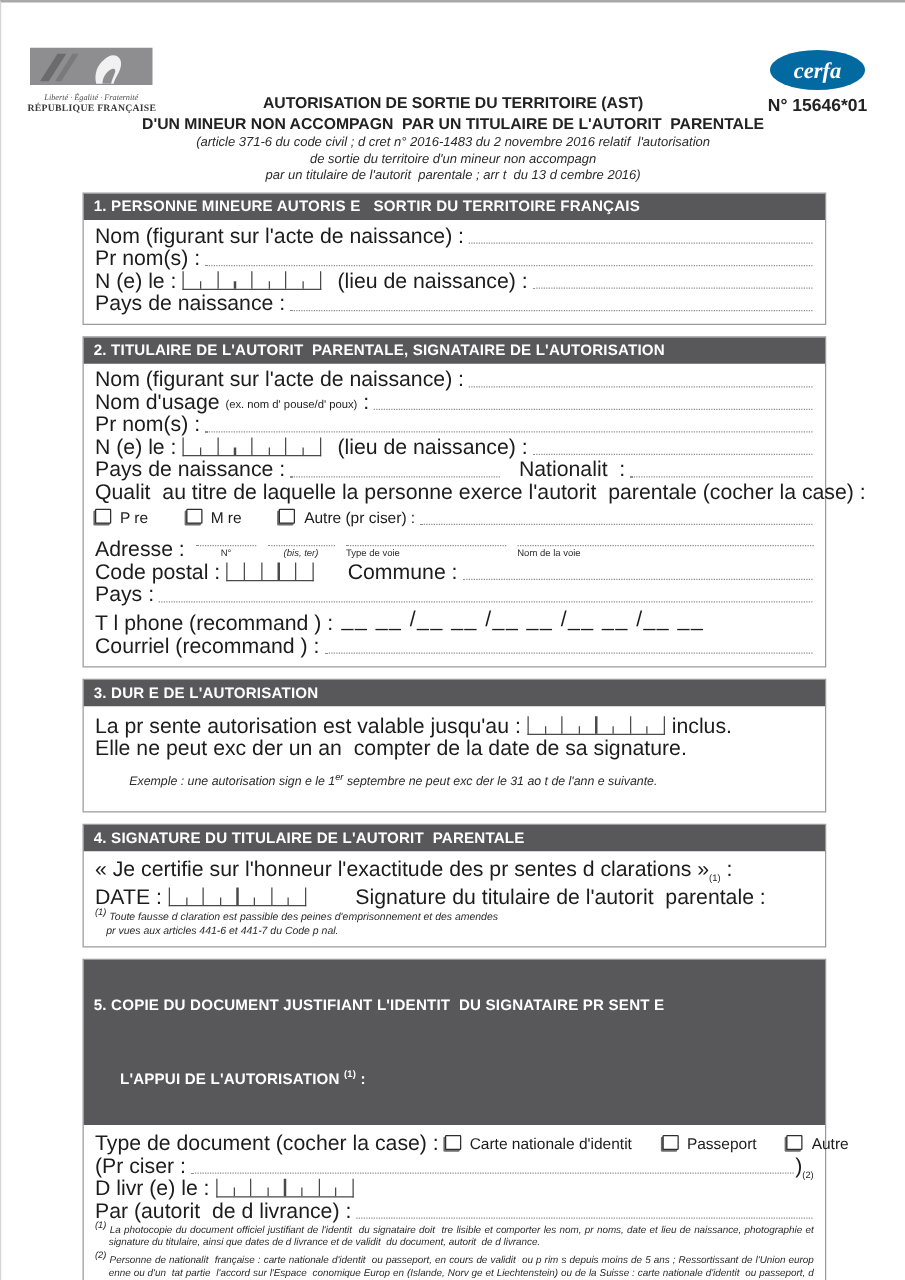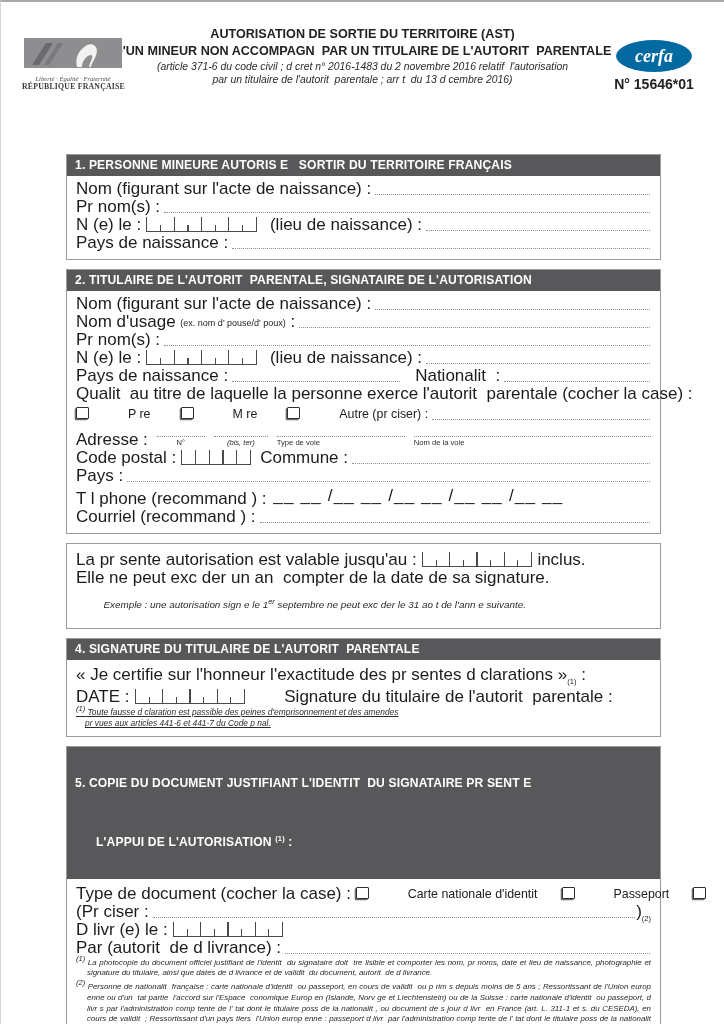--- a/index.html
+++ b/index.html
@@ -8,21 +8,21 @@
     font-family:"Liberation Sans",sans-serif;color:#1c1c1c;
   }
   .page{position:relative;width:724px;height:1024px;background:#fff;
     border-top:2px solid #a9a9a9;border-left:1px solid #d6d6d6;box-sizing:border-box;}
   
   .hdr{position:relative;height:143px;}
   .marianne{position:absolute;left:21px;top:36px;width:102px;text-align:center;}
   .marianne svg{display:block;}
   .marianne .motto{font-family:"Liberation Serif",serif;font-style:italic;font-size:6.6px;color:#4c4c4e;margin-top:1px;white-space:pre;}
   .marianne .rep{font-family:"Liberation Serif",serif;font-weight:bold;font-size:7.8px;color:#3c3c3e;letter-spacing:.2px;white-space:pre;}
-  .titleblock{margin:0 auto;padding-top:24px;width:520px;text-align:center;}
+  .titleblock{margin:0 auto;padding-top:72px;width:520px;text-align:center;}
   .t1{font-weight:bold;font-size:12.6px;line-height:17px;white-space:pre;color:#222;}
   .t2{font-style:italic;font-size:10.4px;line-height:13px;white-space:pre;color:#2a2a2a;}
   .titleblock .t2:first-of-type{margin-top:4px;}
   .cerfa{position:absolute;right:28px;top:38px;width:84px;text-align:center;}
   .cerfa-oval{width:76px;height:32px;margin:0 auto;background:#0369a1;border-radius:50%;
     color:#fff;font-family:"Liberation Serif",serif;font-style:italic;font-weight:bold;font-size:18px;
     display:flex;align-items:center;justify-content:center;}
   .cerfa-num{font-size:14px;font-weight:bold;margin-top:4px;white-space:pre;color:#222;}
   
   .content{margin:0 63px 0 65px;}
@@ -42,32 +42,32 @@
   
   .comb{display:inline-flex;align-items:flex-end;height:14px;margin:0 5px 0 5px;
     border:1.2px solid #4a4a4a;border-top:none;box-sizing:content-box;}
   .comb .cell{width:13.6px;height:14px;position:relative;}
   .comb .cell:not(:last-child)::after{content:"";position:absolute;right:-0.6px;bottom:0;width:1.2px;height:45%;background:#4a4a4a;}
   .comb .cell:nth-child(even):not(:last-child)::after{height:100%;}
   .comb.all .cell:not(:last-child)::after{height:100%;}
   
   .checkbox{display:inline-block;width:11px;height:10px;border:1.4px solid #2e2e2e;border-radius:1px;
     box-shadow:-1.3px 1.3px 0 0 #6d6d6d;margin:0 7px 2px 0;background:#fff;flex:0 0 auto;}
-  .optlbl{white-space:pre;font-size:12.4px;line-height:14px;margin-right:30px;margin-left:32px;}
+  .optlbl{white-space:pre;font-size:12.4px;line-height:14px;margin-right:30px;}
   
   .addr-col{display:flex;flex-direction:column;margin-left:9px;}
   .addr-col .dots{margin:0;width:100%;flex:none;}
   .addr-col.grow{flex:1 1 auto;}
   .sub{font-size:7.6px;color:#2e2e2e;margin-top:1px;white-space:pre;}
   .sub.ital{font-style:italic;}
   .mask{font-size:17px;letter-spacing:1.2px;white-space:pre;padding-left:2px;}
   .gap28{width:34px;flex:0 0 auto;}
   
   .ex{font-style:italic;font-size:9.9px;color:#2a2a2a;margin:2px 0 1px;white-space:pre;}
-  .fn4{font-size:8.4px;font-style:italic;color:#2a2a2a;line-height:1.35;margin-top:2px;text-decoration:underline;}
+  .fn4{font-size:8.4px;font-style:italic;color:#2a2a2a;line-height:1.35;margin-top:2px;}
   .fn4 .fn4-l2{padding-left:9px;}
   .fn{font-size:7.9px;font-style:italic;color:#2a2a2a;line-height:1.36;text-align:justify;
     margin:3px 0 0;padding-left:11px;text-indent:-11px;}
 </style>
 </head>
 <body>
 
 <div class="page">
 
   <div class="hdr">
@@ -80,20 +80,21 @@
         <path d="M60 29 C60 24 63 20 66 18 C69 16 71 17 70 20 C69 23 67 27 67 29 Z" fill="#8e8e90"></path>
       </svg>
       <div class="motto">Liberté · Égalité · Fraternité</div>
       <div class="rep">RÉPUBLIQUE FRANÇAISE</div>
     </div>
 
     <div class="titleblock">
       <div class="t1">AUTORISATION DE SORTIE DU TERRITOIRE (AST)</div>
       <div class="t1">D'UN MINEUR NON ACCOMPAGN &nbsp;PAR UN TITULAIRE DE L'AUTORIT &nbsp;PARENTALE</div>
       <div class="t2">(article 371-6 du code civil ; d cret n° 2016-1483 du 2 novembre 2016 relatif &nbsp;l'autorisation</div>
+      <div class="t2">de sortie du territoire d'un mineur non accompagn</div>
       <div class="t2">par un titulaire de l'autorit &nbsp;parentale ; arr t &nbsp;du 13 d cembre 2016)</div>
     </div>
 
     <div class="cerfa">
       <div class="cerfa-oval">cerfa</div>
       <div class="cerfa-num">N° 15646*01</div>
     </div>
   </div>
 
   <div class="content">
@@ -202,21 +203,21 @@
         </div>
         <div class="row">
           <span class="lbl">Code postal :</span>
           <span class="comb all">
               <span class="cell"></span>
               <span class="cell"></span>
               <span class="cell"></span>
               <span class="cell"></span>
               <span class="cell"></span>
             </span>
-          <span class="lbl" style="margin-left:4px">Commune :</span>
+          <span class="lbl" style="margin-left:22px">Commune :</span>
           <span class="dots"></span>
         </div>
         <div class="row">
           <span class="lbl">Pays :</span>
           <span class="dots"></span>
         </div>
         <div class="row">
           <span class="lbl">T l phone </span>
           <span class="lbl ital">(recommand )</span>
           <span class="lbl"> : </span>
@@ -225,20 +226,21 @@
         <div class="row">
           <span class="lbl">Courriel </span>
           <span class="lbl ital">(recommand )</span>
           <span class="lbl"> :</span>
           <span class="dots"></span>
         </div>
       </div>
     </section>
 
     <section class="sec">
+      <div class="bar">3. DUR E DE L'AUTORISATION</div>
       <div class="secbody">
         <div class="row" style="margin-top:6px">
           <span class="lbl">La pr sente autorisation est valable jusqu'au :</span>
           <span class="comb">
               <span class="cell"></span>
               <span class="cell"></span>
               <span class="cell"></span>
               <span class="cell"></span>
               <span class="cell"></span>
               <span class="cell"></span>

